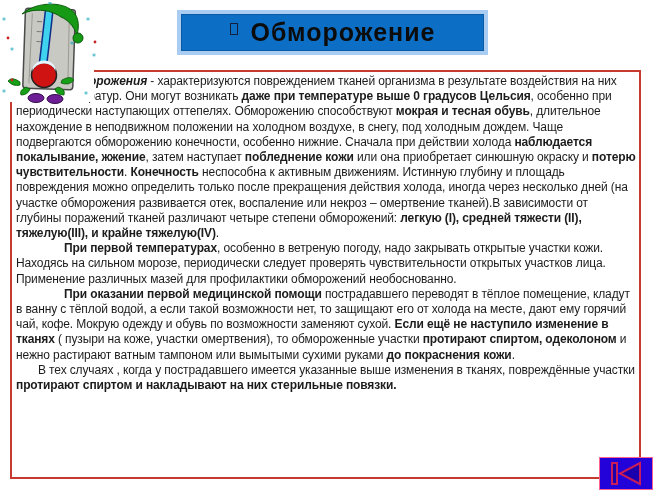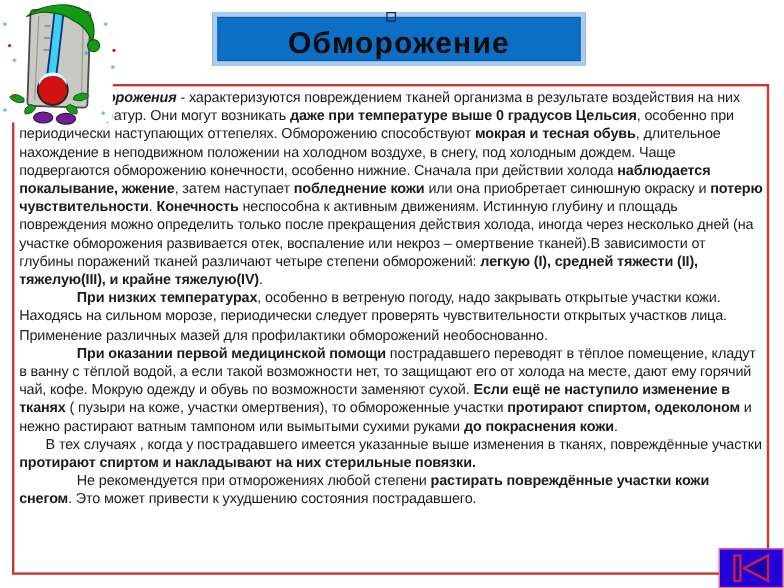--- a/index.html
+++ b/index.html
@@ -17,21 +17,21 @@
     background:#ffffff;
     font-family:"Liberation Sans", sans-serif;
   }
   .slide{position:absolute;inset:0;}
   .title-box{
     position:absolute;left:177px;top:10px;width:311px;height:45px;
     box-sizing:border-box;
     background:var(--title-fill);
     border:4px solid var(--title-border);
     box-shadow:0 0 0 1px #0b59a0 inset;
-    display:flex;align-items:center;justify-content:center;flex-direction:column;
+    display:flex;align-items:center;justify-content:center;
   }
   .title-text{
     font-size:25px;font-weight:bold;color:#0c0c0c;letter-spacing:1px;
     white-space:nowrap;
   }
   .bullet-square{
     display:inline-block;width:6px;height:10px;
     border:1.5px solid #14203a;margin-right:13px;
     transform:translateY(-4px);
   }
@@ -62,24 +62,23 @@
 <div class="slide">
 
   <div class="title-box">
     <span class="bullet-square"></span>
     <span class="title-text">Обморожение</span>
   </div>
 
   <div class="content-box">
     <div>
         <p class="para" style="text-indent: 48px;"><span style="font-weight: bold; font-style: italic;">Обморожения</span><span> - характеризуются повреждением тканей организма в результате воздействия на них низких температур. Они могут возникать </span><span style="font-weight: bold;">даже при температуре выше 0 градусов Цельсия</span><span>, особенно при периодически наступающих оттепелях. Обморожению способствуют </span><span style="font-weight: bold;">мокрая и тесная обувь</span><span>, длительное нахождение в неподвижном положении на холодном воздухе, в снегу, под холодным дождем. Чаще подвергаются обморожению конечности, особенно нижние. Сначала при действии холода </span><span style="font-weight: bold;">наблюдается покалывание, жжение</span><span>, затем наступает </span><span style="font-weight: bold;">побледнение кожи</span><span> или она приобретает синюшную окраску и </span><span style="font-weight: bold;">потерю чувствительности</span><span>. </span><span style="font-weight: bold;">Конечность</span><span> неспособна к активным движениям. Истинную глубину и площадь повреждения можно определить только после прекращения действия холода, иногда через несколько дней (на участке обморожения развивается отек, воспаление или некроз – омертвение тканей).В зависимости от глубины поражений тканей различают четыре степени обморожений: </span><span style="font-weight: bold;">легкую (I), средней тяжести  (II), тяжелую(III), и крайне тяжелую(IV)</span><span>.</span></p>
-        <p class="para" style="text-indent: 48px;"><span style="font-weight: bold;">При низких температурах</span><span>, особенно в  ветреную погоду, надо закрывать открытые участки кожи. Находясь на сильном морозе, периодически следует проверять чувствительности открытых  участков лица. Применение различных мазей для профилактики обморожений необоснованно.</span></p>
+        <p class="para" style="text-indent: 48px;"><span style="font-weight: bold;">При первой температурах</span><span>, особенно в  ветреную погоду, надо закрывать открытые участки кожи. Находясь на сильном морозе, периодически следует проверять чувствительности открытых  участков лица. Применение различных мазей для профилактики обморожений необоснованно.</span></p>
         <p class="para" style="text-indent: 48px;"><span style="font-weight: bold;">При оказании первой медицинской помощи</span><span> пострадавшего переводят в тёплое помещение, кладут в ванну с тёплой водой, а если такой возможности нет, то защищают его  от холода на месте, дают ему горячий чай, кофе. Мокрую одежду и обувь по возможности заменяют сухой. </span><span style="font-weight: bold;">Если ещё не наступило изменение в тканях</span><span> ( пузыри на коже, участки омертвения), то обмороженные участки </span><span style="font-weight: bold;">протирают спиртом, одеколоном</span><span>  и нежно растирают ватным тампоном или вымытыми сухими руками </span><span style="font-weight: bold;">до покраснения кожи</span><span>.</span></p>
         <p class="para" style="text-indent: 22px;"><span style="font-weight: normal;">В тех случаях</span><span> , когда у пострадавшего имеется указанные выше изменения в тканях, повреждённые участки </span><span style="font-weight: bold;">протирают спиртом и накладывают на них стерильные повязки.</span></p>
-        <p class="para" style="text-indent: 48px;"><span>Не рекомендуется при отморожениях любой степени </span><span style="font-weight: bold;">растирать повреждённые участки  кожи снегом</span><span>. Это может привести к ухудшению состояния пострадавшего.</span></p>
       </div>
   </div>
 
   <svg class="clipart" viewBox="0 0 100 103" xmlns="http://www.w3.org/2000/svg">
     <rect x="6" y="0" width="88" height="100" fill="#ffffff"></rect>
 
     <g transform="rotate(2 50 50)">
       <rect x="24" y="7" width="50" height="80" rx="3" fill="#c9c9c3" stroke="#4a4a4a" stroke-width="1.5"></rect>
       <line x1="31" y1="12" x2="30" y2="82" stroke="#9a9a92" stroke-width="1"></line>
       <line x1="68" y1="12" x2="69" y2="82" stroke="#9a9a92" stroke-width="1"></line>

